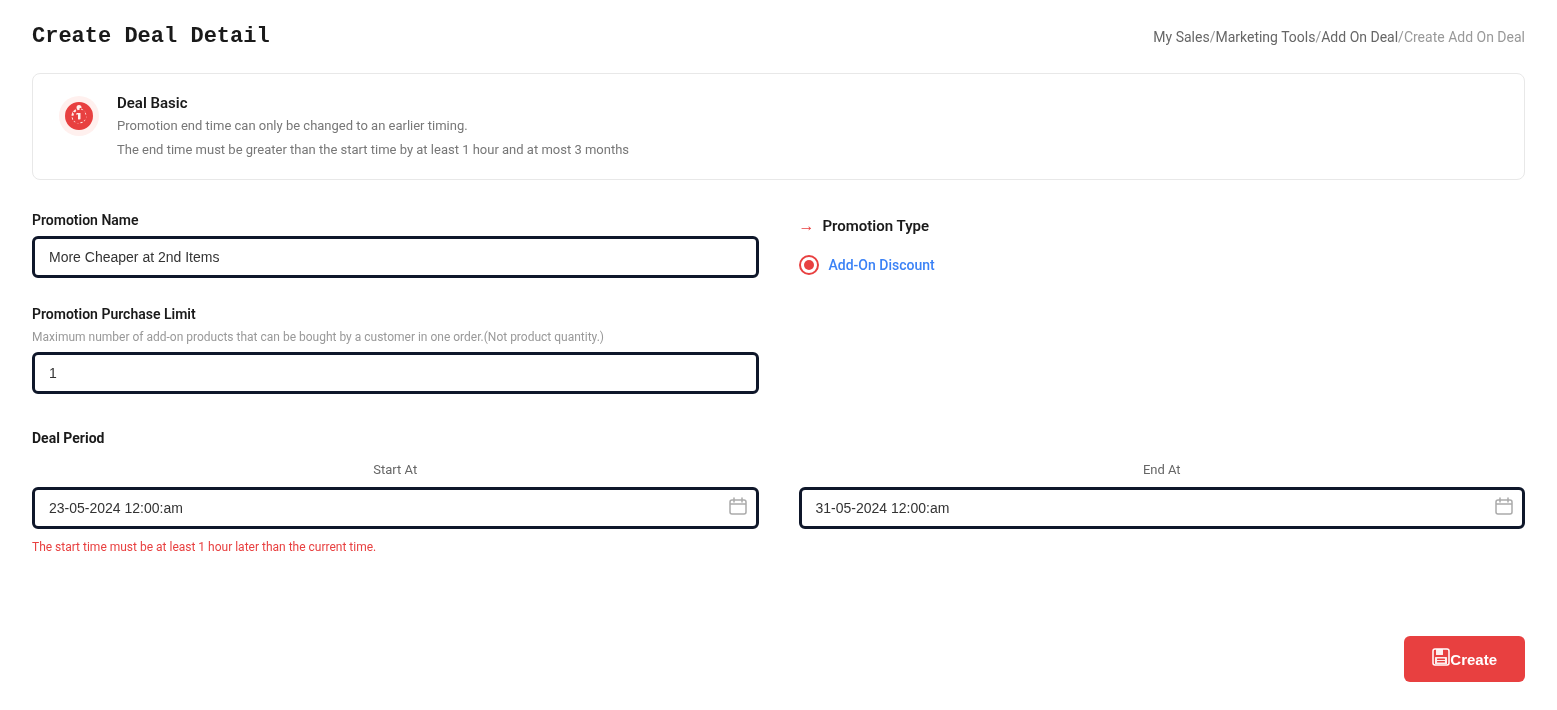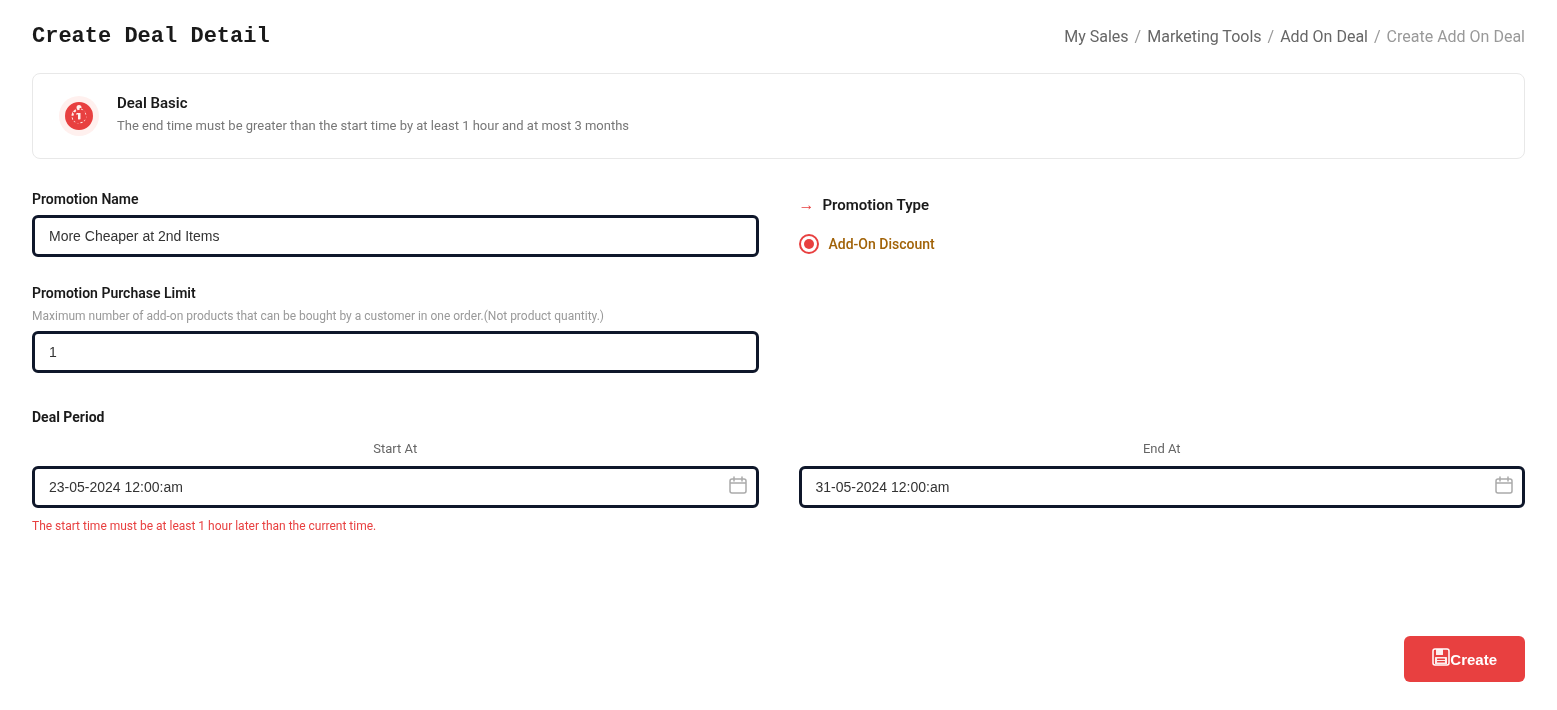--- a/index.html
+++ b/index.html
@@ -22,22 +22,21 @@
       margin-bottom: 24px;
     }
     .page-title {
       font-size: 22px;
       font-weight: 700;
       color: #1a1a1a;
       font-family: Liberation Mono, monospace;
     }
     .breadcrumb {
       display: flex;
-      gap: 6px;
-      font-size: 16px;
+      font-size: 14px;
       color: #666;
     }
     .breadcrumb-separator {
       color: #999;
     }
     .breadcrumb-item {
       color: #666;
     }
     .breadcrumb-item.active {
       color: #999;
@@ -156,21 +155,21 @@
     .radio-circle.selected::after {
       content: '';
       width: 10px;
       height: 10px;
       border-radius: 50%;
       background: #e84040;
     }
     .radio-label {
       font-size: 14px;
       font-weight: 500;
-      color: #a16207;
+      color: #3b82f6;
     }
     .deal-period-row {
       display: grid;
       grid-template-columns: 1fr 1fr;
       gap: 0 40px;
       margin-top: 0;
     }
     .deal-period-label {
       font-size: 14px;
       font-weight: 700;
@@ -233,20 +232,21 @@
 
       <g transform="translate(8,8)">
         <path fill-rule="evenodd" clip-rule="evenodd" d="M14 2.5l-1.5 2.6a7.5 7.5 0 0 0-2.2.9L7.7 5.3 5.3 7.7l.7 2.6a7.5 7.5 0 0 0-.9 2.2L2.5 14l1 1.5 2.6-.7a7.5 7.5 0 0 0 2.2.9l.7 2.6h3.4l.7-2.6a7.5 7.5 0 0 0 2.2-.9l2.6.7 2.4-2.4-.7-2.6a7.5 7.5 0 0 0 .9-2.2l2.6-.7V9.3l-2.6-.7a7.5 7.5 0 0 0-.9-2.2l.7-2.6L17.7 1.3l-2.6.7A7.5 7.5 0 0 0 12.9 1l-.4-1H9.5l-.4 1a7.5 7.5 0 0 0-2.2.9L4.3 1.3 1.9 3.7l.7 2.6A7.5 7.5 0 0 0 1.7 8.5L-0.9 9.2v3.6l2.6.7" fill="none"></path>
       </g>
 
       <path d="M22 14.5c-4.1 0-7.5 3.4-7.5 7.5s3.4 7.5 7.5 7.5 7.5-3.4 7.5-7.5-3.4-7.5-7.5-7.5zm0 12a4.5 4.5 0 1 1 0-9 4.5 4.5 0 0 1 0 9z" fill="#fff0ee"></path>
       <path d="M29.8 19.8l1.4-.8-.8-1.4-1.5.9a8 8 0 0 0-1.4-1.4l.9-1.5-1.4-.8-.8 1.4a8 8 0 0 0-2-.5V14h-1.6v1.7a8 8 0 0 0-2 .5l-.8-1.4-1.4.8.9 1.5a8 8 0 0 0-1.4 1.4l-1.5-.9-.8 1.4 1.4.8a8 8 0 0 0-.5 2H14v1.6h1.7a8 8 0 0 0 .5 2l-1.4.8.8 1.4 1.5-.9a8 8 0 0 0 1.4 1.4l-.9 1.5 1.4.8.8-1.4a8 8 0 0 0 2 .5V30h1.6v-1.7a8 8 0 0 0 2-.5l.8 1.4 1.4-.8-.9-1.5a8 8 0 0 0 1.4-1.4l1.5.9.8-1.4-1.4-.8a8 8 0 0 0 .5-2H30v-1.6h-1.7a8 8 0 0 0-.5-2zm-7.8 5.7a3.5 3.5 0 1 1 0-7 3.5 3.5 0 0 1 0 7z" fill="#e84040"></path>
     </svg>
     <div class="info-content">
       <span class="info-title">Deal Basic</span>
+      <span class="info-text">Promotion end time can only be changed to an earlier timing.</span>
       <span class="info-text">The end time must be greater than the start time by at least 1 hour and at most 3 months</span>
     </div>
   </div>
 
   <div class="form-layout">
 
     <div class="form-section">
       <label class="form-label">Promotion Name</label>
       <input class="form-input" type="text" value="More Cheaper at 2nd Items" style="">
     </div>

